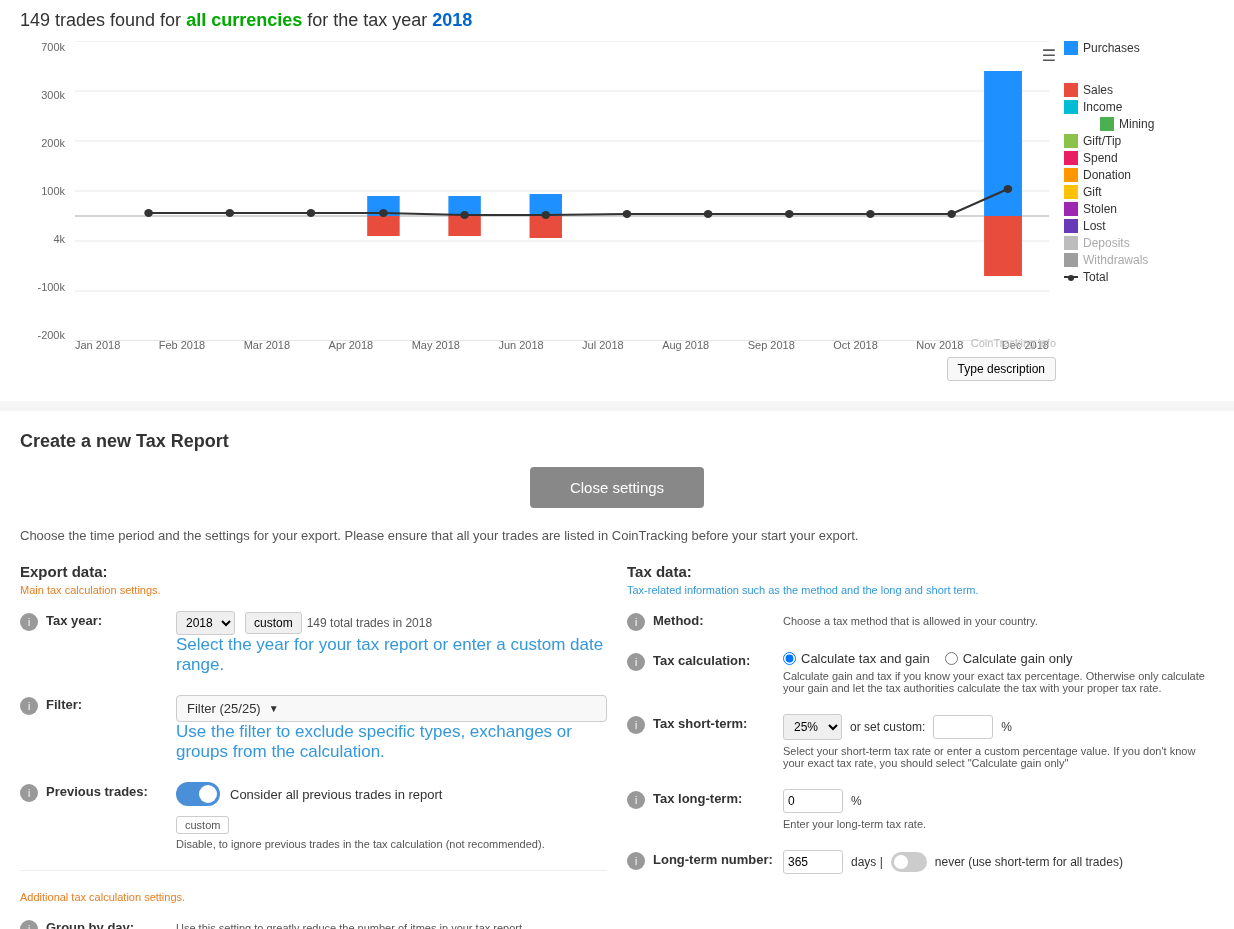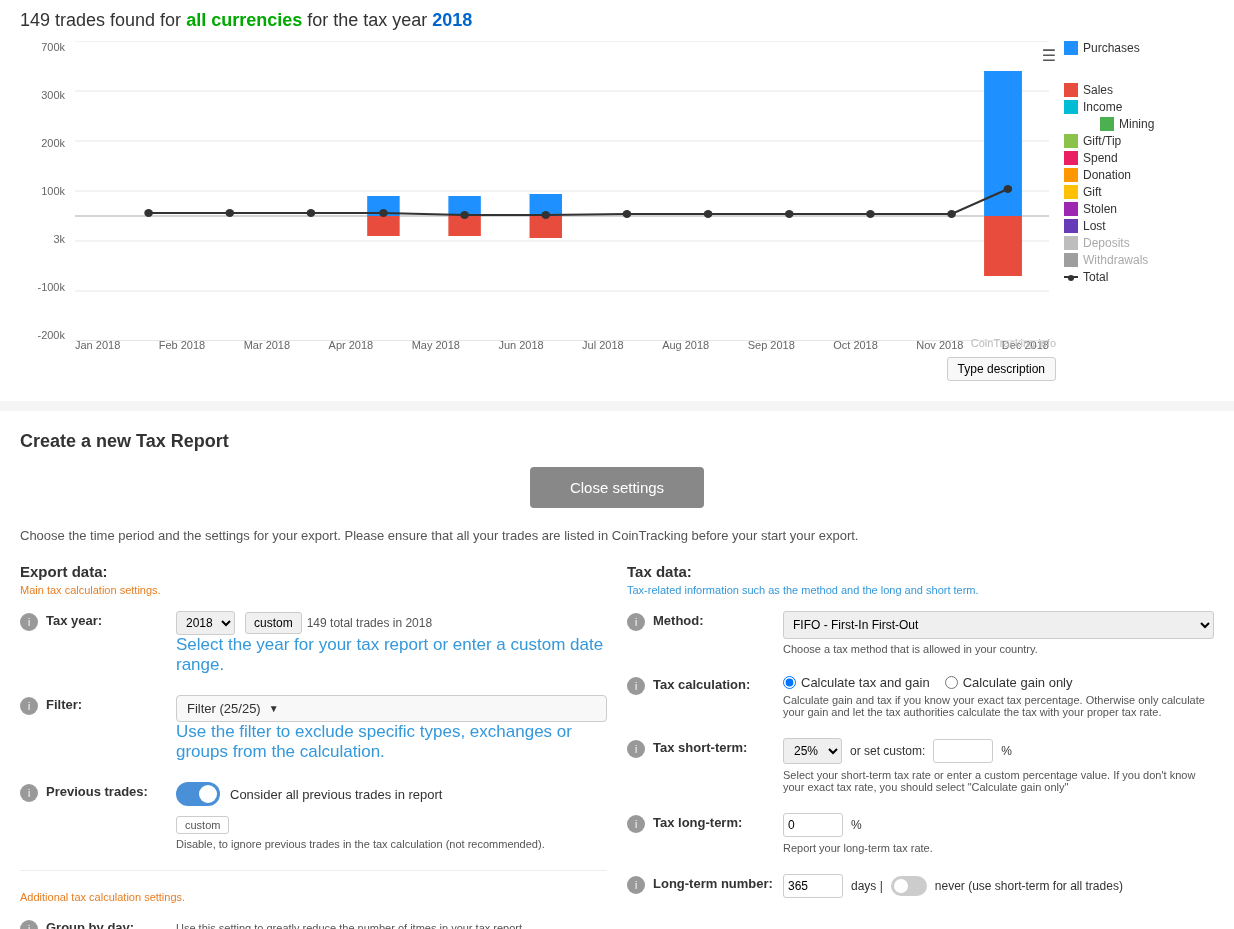--- a/index.html
+++ b/index.html
@@ -76,21 +76,21 @@
   </div>
 
   <div class="chart-container">
     <div style="position:relative; width:100%; height:340px;">
 
       <div style="position:absolute; left:0; top:0; width:50px; height:300px; display:flex; flex-direction:column; justify-content:space-between; align-items:flex-end; padding-right:5px;">
         <span style="font-size:11px;color:#666">700k</span>
         <span style="font-size:11px;color:#666">300k</span>
         <span style="font-size:11px;color:#666">200k</span>
         <span style="font-size:11px;color:#666">100k</span>
-        <span style="font-size:11px;color:#666">3k</span>
+        <span style="font-size:11px;color:#666">4k</span>
         <span style="font-size:11px;color:#666">-100k</span>
         <span style="font-size:11px;color:#666">-200k</span>
       </div>
 
       <div style="position:absolute; right:158px; top:5px; cursor:pointer; color:#555; font-size:16px;">☰</div>
 
       <svg style="position:absolute; left:55px; top:0; width:calc(100% - 220px); height:300px;" viewBox="0 0 900 300" preserveAspectRatio="none">
 
         <line x1="0" y1="0" x2="900" y2="0" stroke="#e8e8e8" stroke-width="1"></line>
         <line x1="0" y1="50" x2="900" y2="50" stroke="#e8e8e8" stroke-width="1"></line>
@@ -288,25 +288,20 @@
     </div>
 
     <div class="settings-col">
       <div class="section-header">Tax data:</div>
       <div style="font-size:11px;color:#3498db;margin-bottom:15px;">Tax-related information such as the method and the long and short term.</div>
 
       <div class="setting-row">
         <div class="info-icon">i</div>
         <div class="setting-label">Method:</div>
         <div class="setting-content">
-          <select class="method-select">
-            <option>FIFO - First-In First-Out</option>
-            <option>LIFO - Last-In First-Out</option>
-            <option>HIFO - Highest-In First-Out</option>
-          </select>
           <div class="setting-help-black">Choose a tax method that is allowed in your country.</div>
         </div>
       </div>
 
       <div class="setting-row">
         <div class="info-icon">i</div>
         <div class="setting-label">Tax calculation:</div>
         <div class="setting-content">
           <div class="radio-group">
             <label class="radio-label">
@@ -343,21 +338,21 @@
       </div>
 
       <div class="setting-row">
         <div class="info-icon">i</div>
         <div class="setting-label">Tax long-term:</div>
         <div class="setting-content">
           <div class="tax-rate-container">
             <input type="text" class="tax-input" value="0" style="">
             <span class="percent-label">%</span>
           </div>
-          <div class="calc-help">Report your long-term tax rate.</div>
+          <div class="calc-help">Enter your long-term tax rate.</div>
         </div>
       </div>
 
       <div class="setting-row">
         <div class="info-icon">i</div>
         <div class="setting-label">Long-term number:</div>
         <div class="setting-content">
           <div class="longterm-container">
             <input type="text" class="days-input" value="365" style="">
             <span style="font-size:12px;">days |</span>

